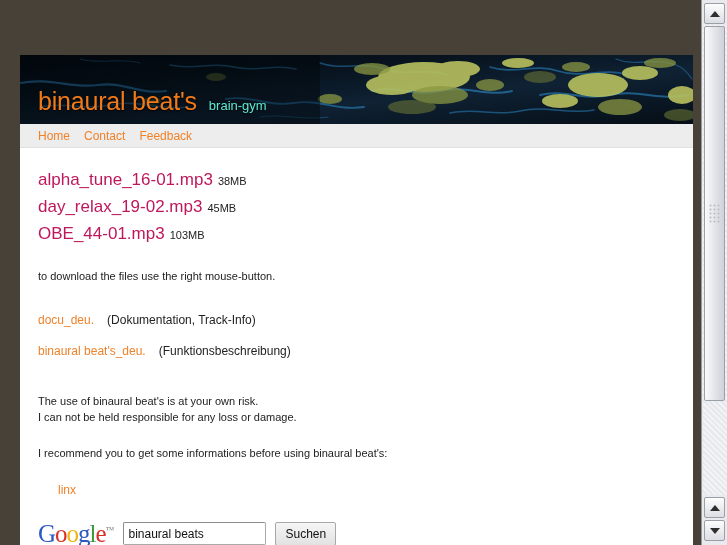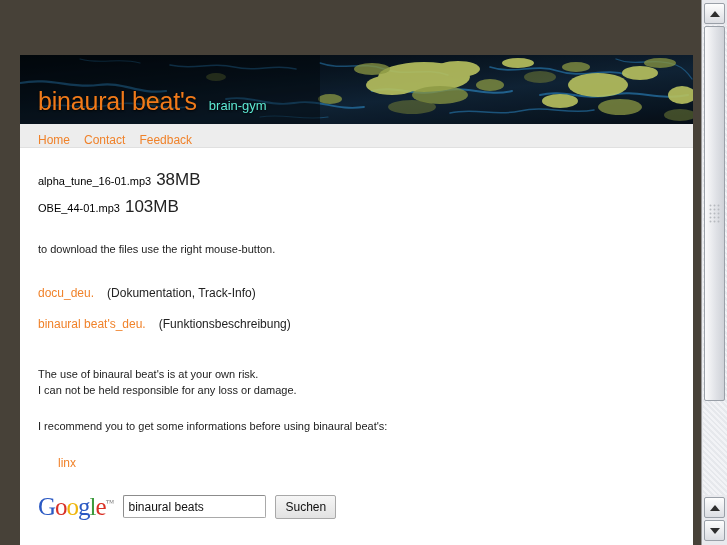--- a/index.html
+++ b/index.html
@@ -69,21 +69,21 @@
     white-space: nowrap;
   }
 
   
   #nav {
     height: 23px;
     background: #ededed;
     border-bottom: 1px solid #e0e0e0;
     padding-left: 18px;
     display: flex;
-    align-items: flex-end;
+    align-items: center;
     gap: 14px;
   }
   .nav-link {
     font-size: 12px;
     color: #f0822a;
     text-decoration: none;
     cursor: pointer;
     white-space: nowrap;
   }
 
@@ -95,28 +95,28 @@
     line-height: 1.45;
   }
 
   .file-list { margin: 0 0 0 0; }
   .file-row {
     margin-bottom: 3px;
     white-space: nowrap;
     line-height: 1.42;
   }
   .file-link {
-    color: #000000;
+    color: #be185d;
     text-decoration: none;
-    font-size: 11px;
+    font-size: 17px;
     cursor: pointer;
   }
   .file-size {
     color: #222;
-    font-size: 17px;
+    font-size: 11px;
     margin-left: 5px;
     text-align: right;
   }
 
   .para {
     margin: 0;
     font-size: 11px;
     color: #222;
     white-space: nowrap;
   }
@@ -348,20 +348,23 @@
       <a class="nav-link" href="#">Feedback</a>
     </div>
 
     <div id="content">
 
       <div class="file-list">
         <div class="file-row">
           <a class="file-link" href="#">alpha_tune_16-01.mp3</a><span class="file-size">38MB</span>
         </div>
         <div class="file-row">
+          <a class="file-link" href="#">day_relax_19-02.mp3</a><span class="file-size">45MB</span>
+        </div>
+        <div class="file-row">
           <a class="file-link" href="#">OBE_44-01.mp3</a><span class="file-size">103MB</span>
         </div>
       </div>
 
       <div class="spacer-md"></div>
 
       <p class="para">to download the files use the right mouse-button.</p>
 
       <div class="spacer-lg"></div>
 

